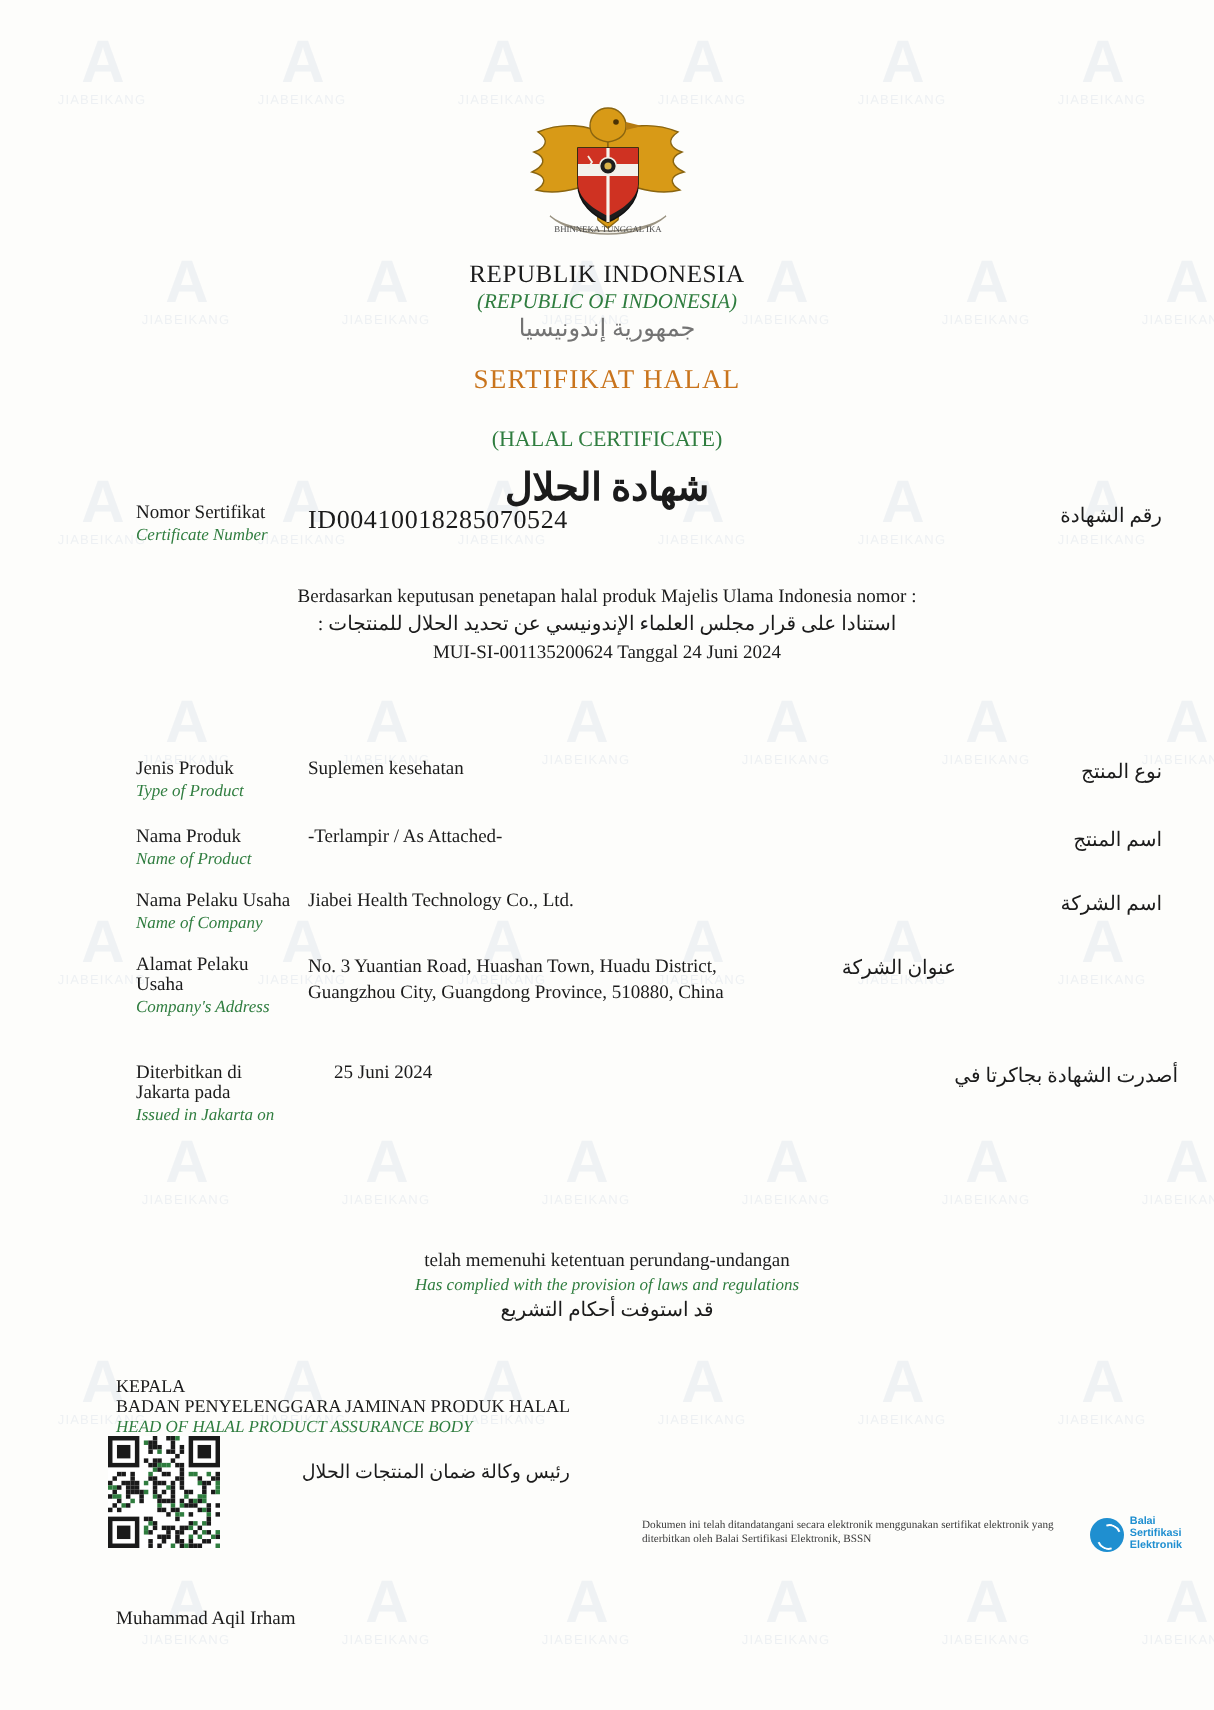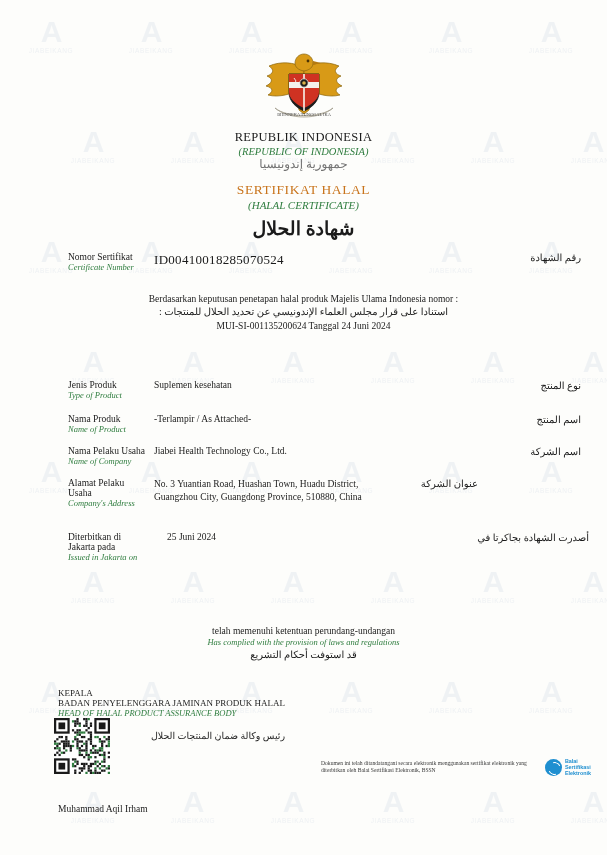--- a/index.html
+++ b/index.html
@@ -79,22 +79,21 @@
   }
   .ttl-ar {
     font-size: 12px;
     color: #737373;
     margin-top: 0;
     direction: rtl;
   }
   .cert-en {
     font-size: 11px;
     color: #2f7d3f;
-    font-style: italic;
-    margin-top: 1px;
+    margin-top: 16px;
   }
   .cert-ar-big {
     font-size: 19px;
     color: #1b1b1b;
     margin-top: 6px;
     direction: rtl;
     font-weight: 600;
   }
 
   

